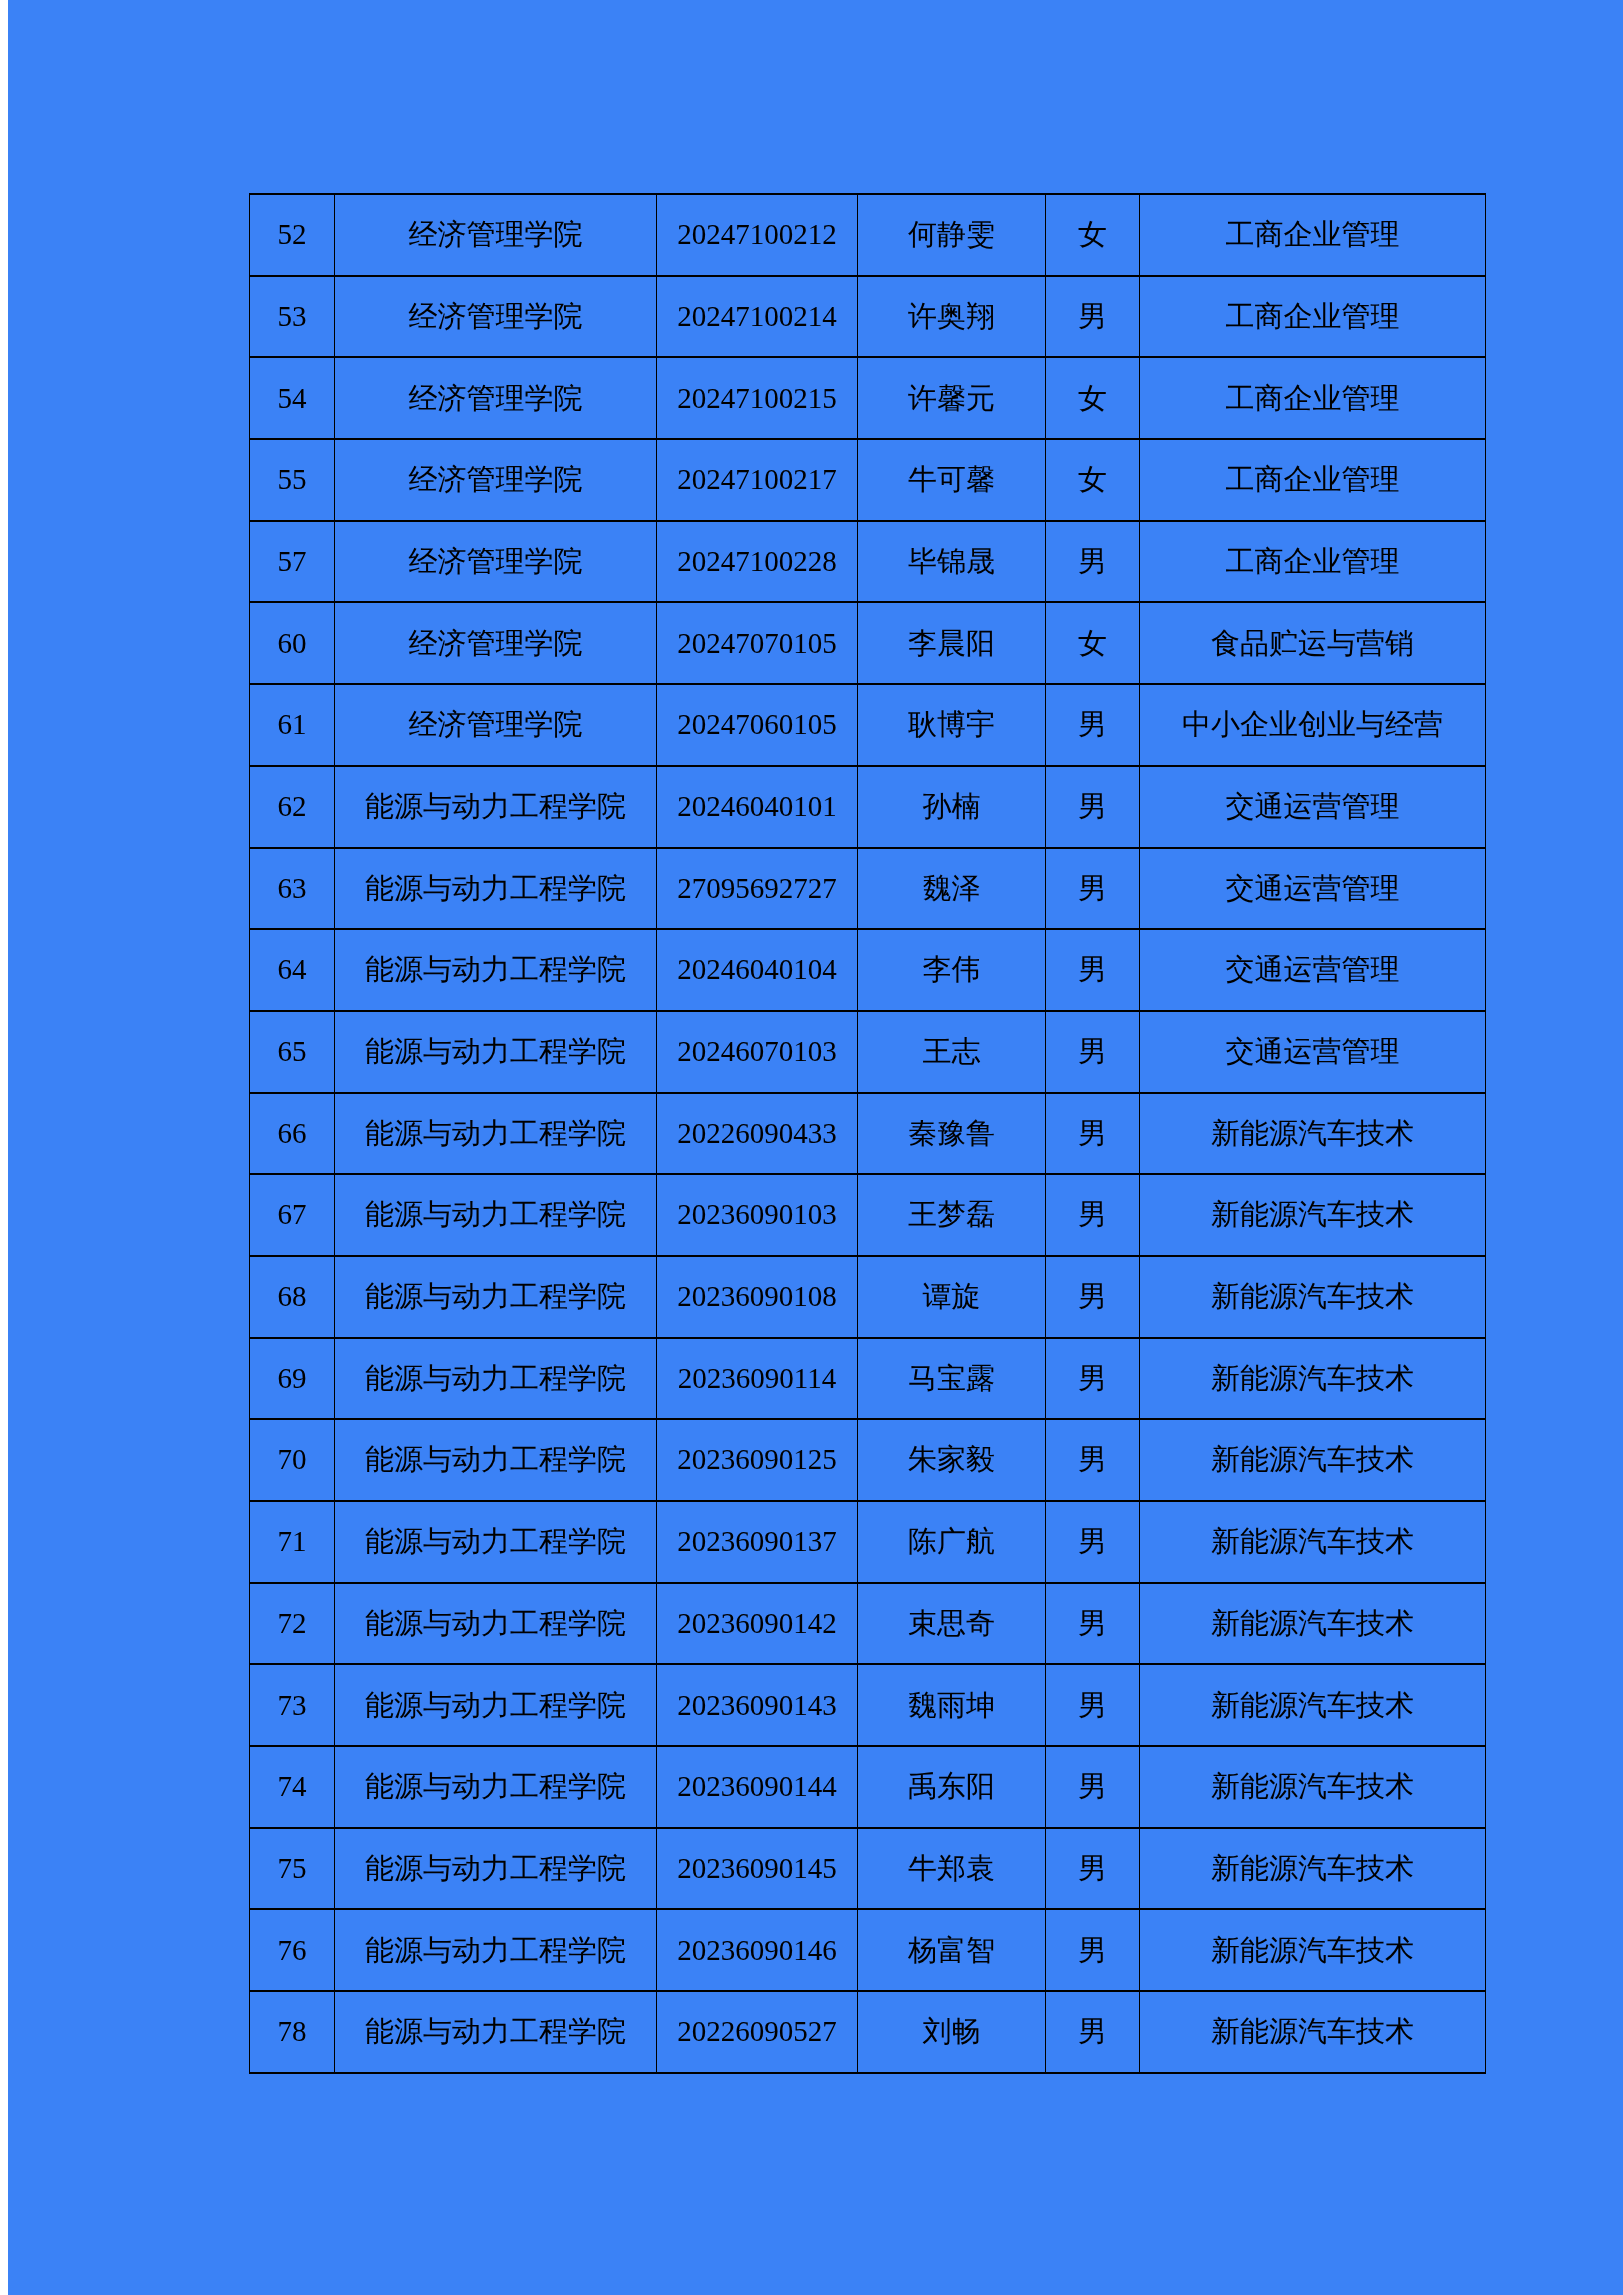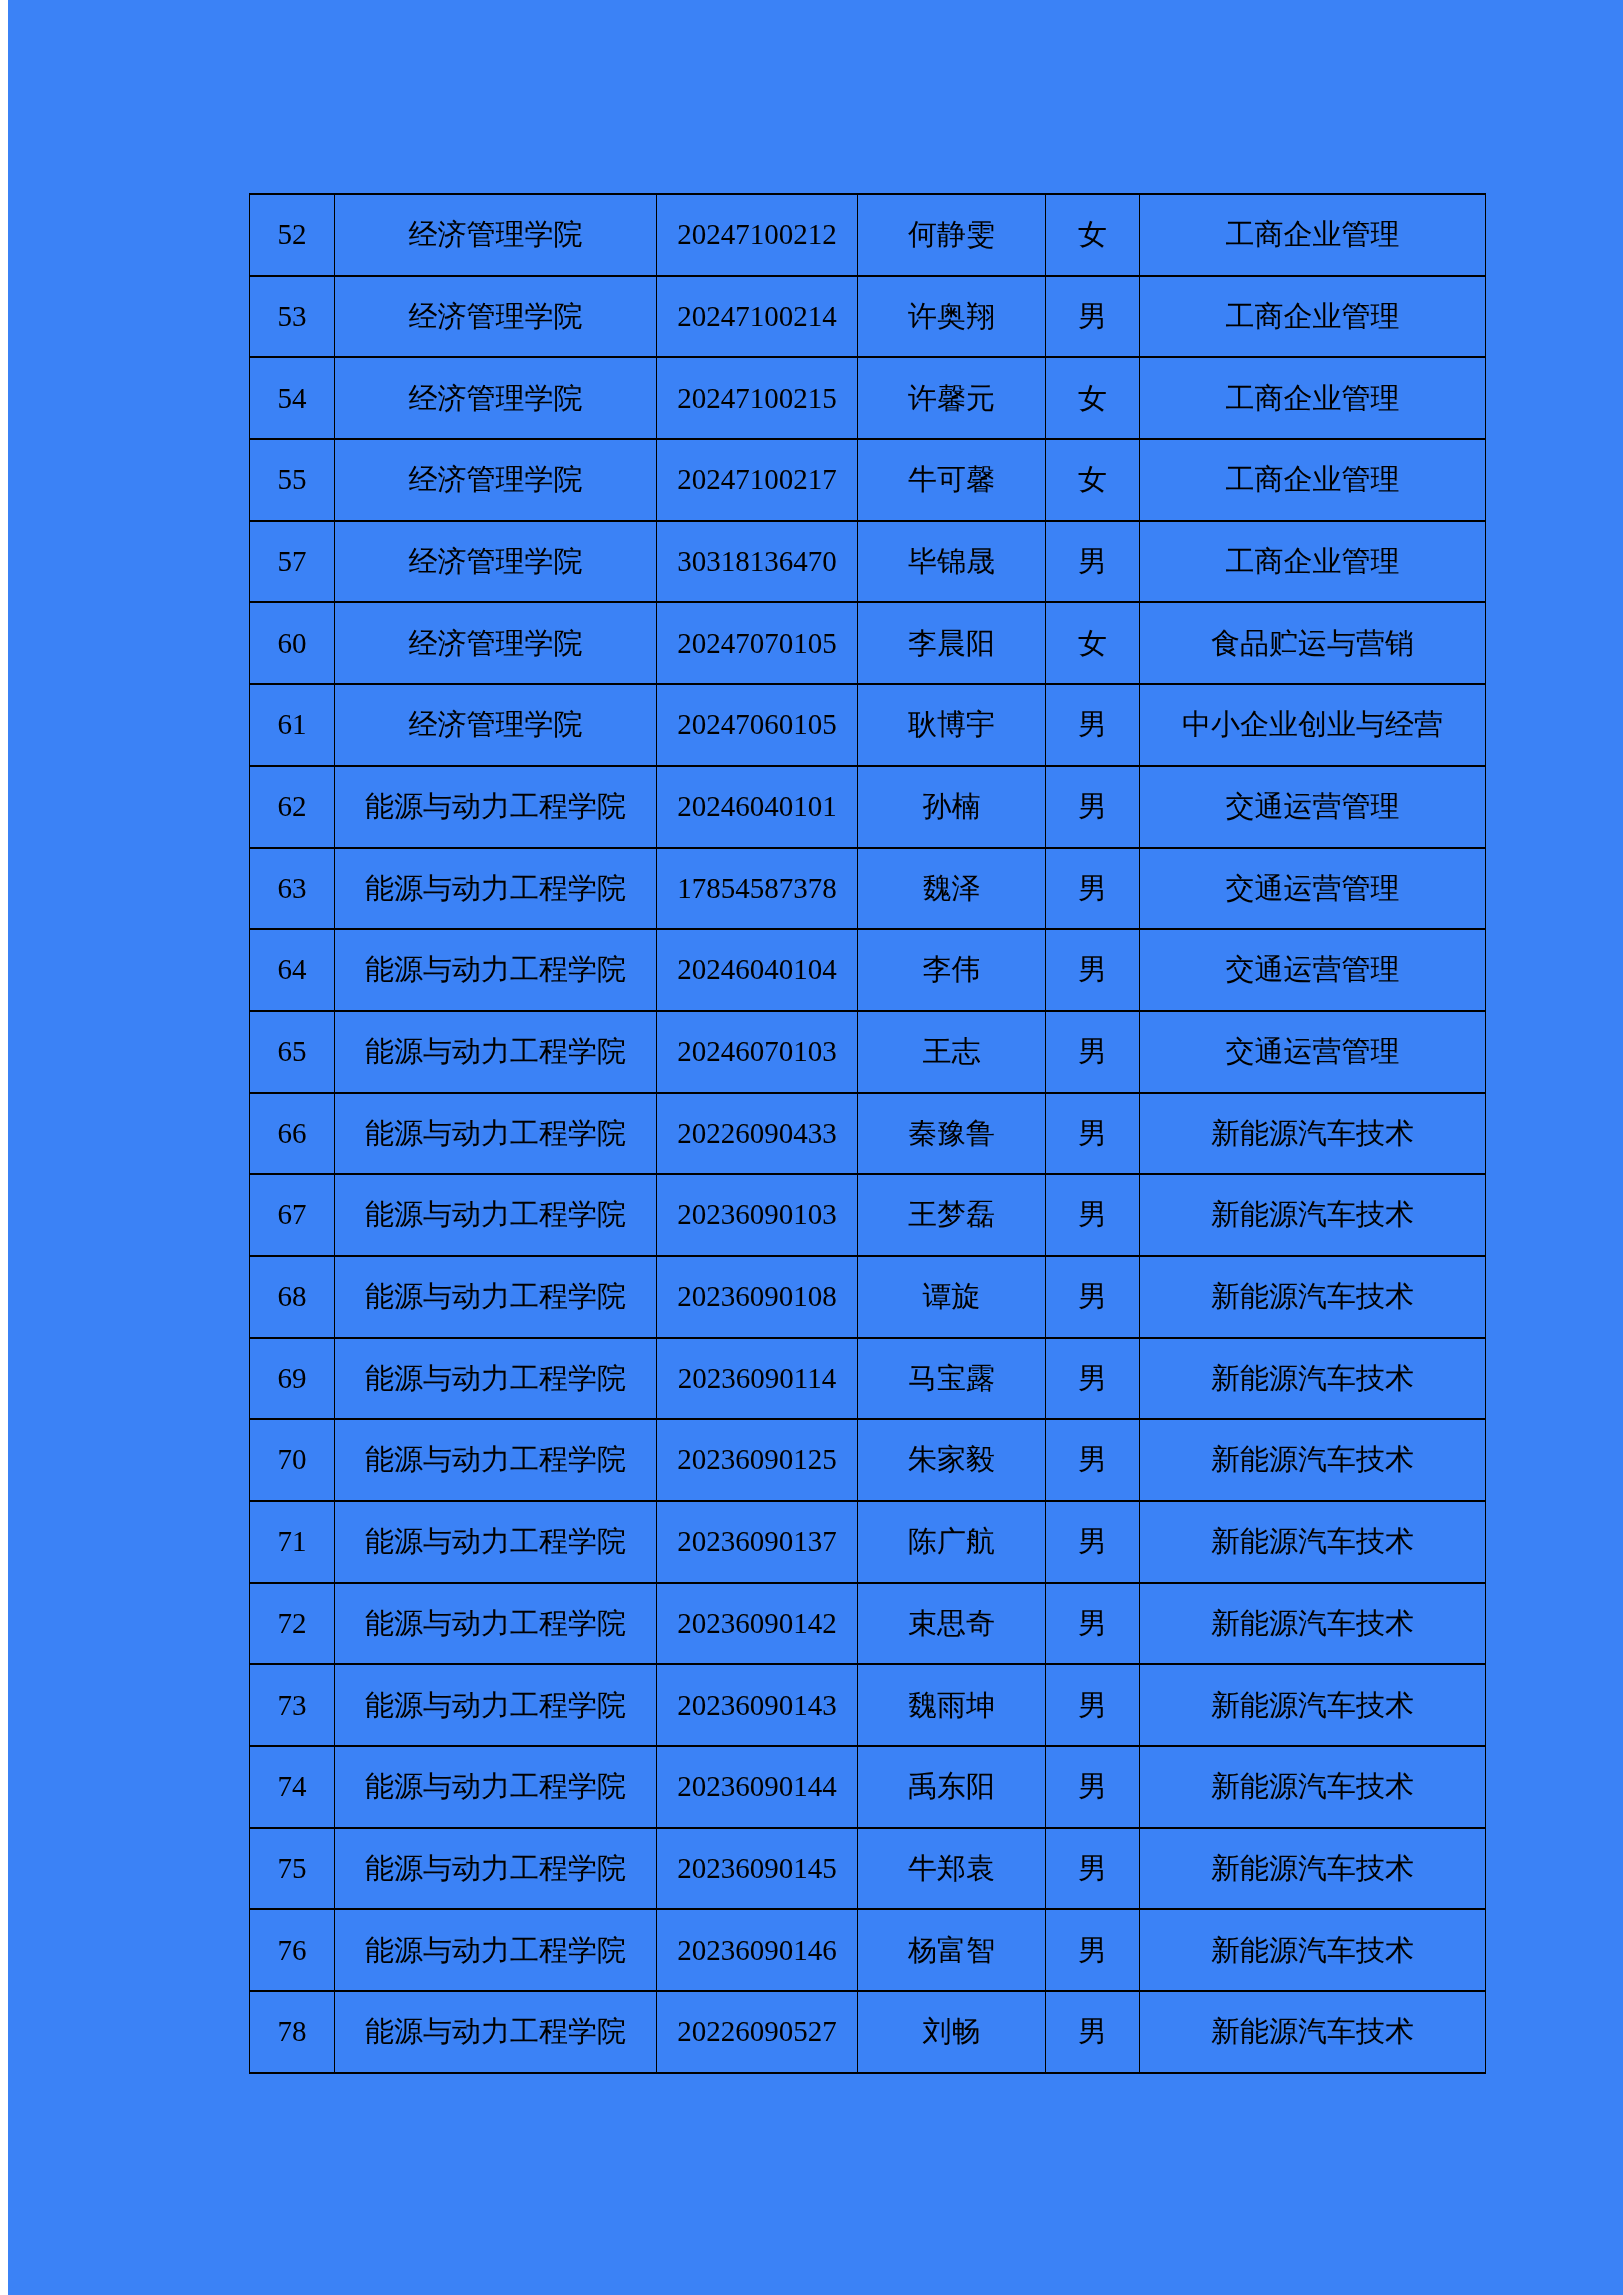--- a/index.html
+++ b/index.html
@@ -93,21 +93,21 @@
     <td>55</td>
     <td>经济管理学院</td>
     <td>20247100217</td>
     <td>牛可馨</td>
     <td>女</td>
     <td>工商企业管理</td>
   </tr>
         <tr>
     <td>57</td>
     <td>经济管理学院</td>
-    <td>30318136470</td>
+    <td>20247100228</td>
     <td>毕锦晟</td>
     <td>男</td>
     <td>工商企业管理</td>
   </tr>
         <tr>
     <td>60</td>
     <td>经济管理学院</td>
     <td>20247070105</td>
     <td>李晨阳</td>
     <td>女</td>
@@ -125,21 +125,21 @@
     <td>62</td>
     <td>能源与动力工程学院</td>
     <td>20246040101</td>
     <td>孙楠</td>
     <td>男</td>
     <td>交通运营管理</td>
   </tr>
         <tr>
     <td>63</td>
     <td>能源与动力工程学院</td>
-    <td>17854587378</td>
+    <td>27095692727</td>
     <td>魏泽</td>
     <td>男</td>
     <td>交通运营管理</td>
   </tr>
         <tr>
     <td>64</td>
     <td>能源与动力工程学院</td>
     <td>20246040104</td>
     <td>李伟</td>
     <td>男</td>

